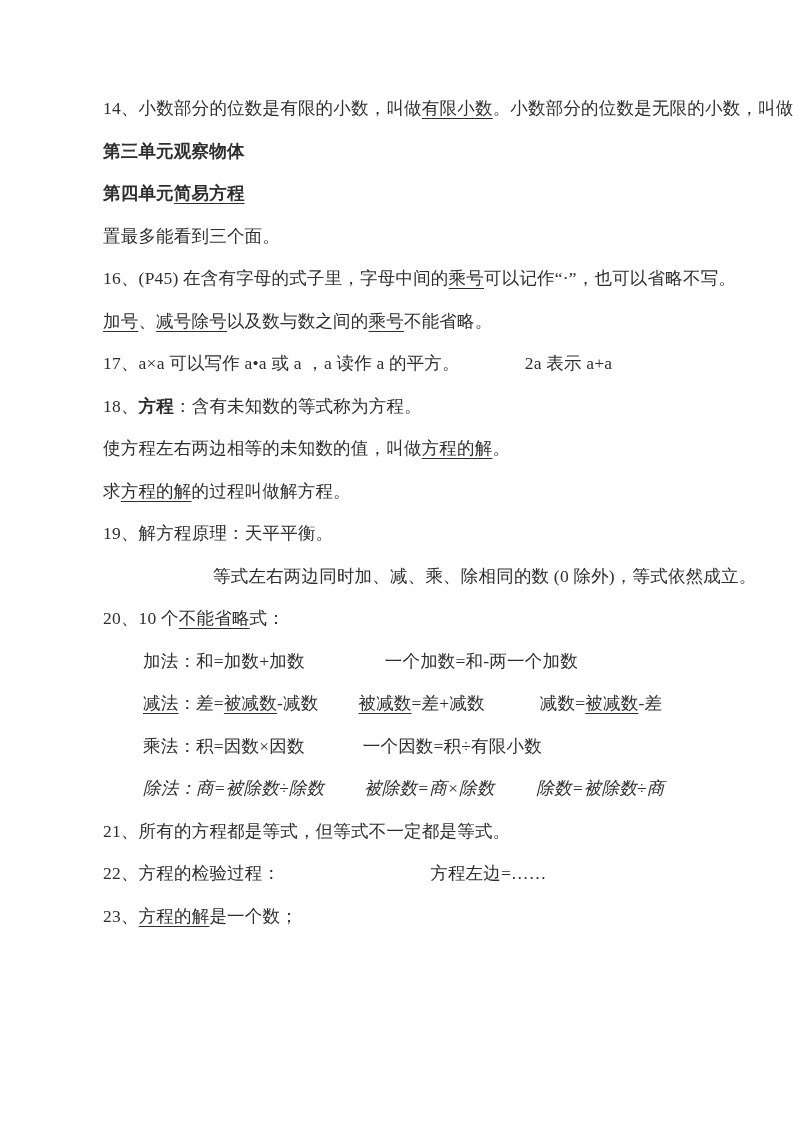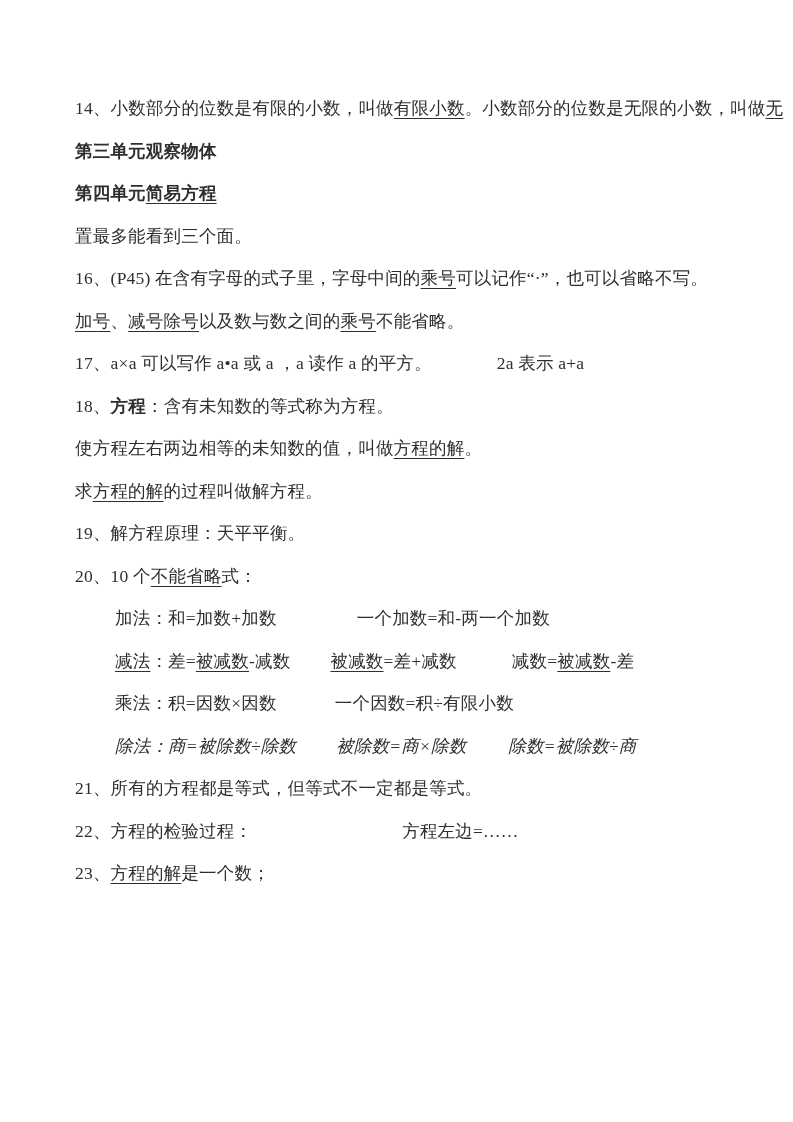--- a/index.html
+++ b/index.html
@@ -7,20 +7,21 @@
     width:793px;height:1122px;
     background:#ffffff;
     font-family:"Liberation Serif","DejaVu Serif",serif;
     overflow:hidden;
   }
   .page{
     position:relative;
     width:793px;height:1122px;
     background:#ffffff;
     box-sizing:border-box;
+    padding-left:28px;
   }
   .doc{
     box-sizing:border-box;
     padding:87px 50px 0 75px;
     color:#2e2e2e;
   }
   .line{
     margin:0;
     height:42.5px;
     line-height:42.5px;
@@ -48,20 +49,21 @@
       <p class="line bold"><span class="seg">第三单元观察物体</span></p>
       <p class="line bold"><span class="seg">第四单元</span><span class="seg u">简易方程</span></p>
       <p class="line"><span class="seg">置最多能看到三个面。</span></p>
       <p class="line"><span class="seg">16、(P45) 在含有字母的式子里，字母中间的</span><span class="seg u">乘号</span><span class="seg">可以记作“·”，也可以省略不写。</span></p>
       <p class="line"><span class="seg u">加号</span><span class="seg">、</span><span class="seg u">减号除号</span><span class="seg">以及数与数之间的</span><span class="seg u">乘号</span><span class="seg">不能省略。</span></p>
       <p class="line"><span class="seg">17、a×a 可以写作 a•a 或 a  ，a 读作 a 的平方。</span><span class="gap" style="width: 65px;"></span><span class="seg">2a 表示 a+a</span></p>
       <p class="line"><span class="seg">18、</span><span class="seg b">方程</span><span class="seg">：含有未知数的等式称为方程。</span></p>
       <p class="line"><span class="seg">使方程左右两边相等的未知数的值，叫做</span><span class="seg u">方程的解</span><span class="seg">。</span></p>
       <p class="line"><span class="seg">求</span><span class="seg u">方程的解</span><span class="seg">的过程叫做解方程。</span></p>
       <p class="line"><span class="seg">19、解方程原理：天平平衡。</span></p>
+      <p class="line" style="padding-left: 110px;"><span class="seg">等式左右两边同时加、减、乘、除相同的数 (0 除外)，等式依然成立。</span></p>
       <p class="line"><span class="seg">20、10 个</span><span class="seg u">不能省略</span><span class="seg">式：</span></p>
       <p class="line" style="padding-left: 40px;"><span class="seg">加法：和=加数+加数</span><span class="gap" style="width: 80px;"></span><span class="seg">一个加数=和-两一个加数</span></p>
       <p class="line" style="padding-left: 40px;"><span class="seg u">减法</span><span class="seg">：差=</span><span class="seg u">被减数</span><span class="seg">-减数</span><span class="gap" style="width: 40px;"></span><span class="seg u">被减数</span><span class="seg">=差+减数</span><span class="gap" style="width: 55px;"></span><span class="seg">减数=</span><span class="seg u">被减数</span><span class="seg">-差</span></p>
       <p class="line" style="padding-left: 40px;"><span class="seg">乘法：积=因数×因数</span><span class="gap" style="width: 58px;"></span><span class="seg">一个因数=积÷有限小数</span></p>
       <p class="line" style="padding-left: 40px; font-style: italic;"><span class="seg">除法：商=被除数÷除数</span><span class="gap" style="width: 40px;"></span><span class="seg">被除数=商×除数</span><span class="gap" style="width: 42px;"></span><span class="seg">除数=被除数÷商</span></p>
       <p class="line"><span class="seg">21、所有的方程都是等式，但等式不一定都是等式。</span></p>
       <p class="line"><span class="seg">22、方程的检验过程：</span><span class="gap" style="width: 150px;"></span><span class="seg">方程左边=……</span></p>
       <p class="line"><span class="seg">23、</span><span class="seg u">方程的解</span><span class="seg">是一个数；</span></p>
     </div>
 </div>

